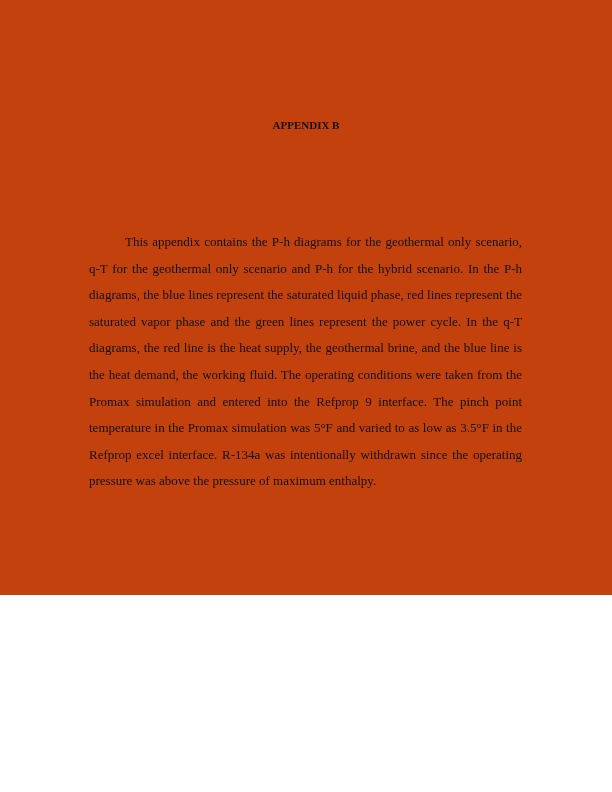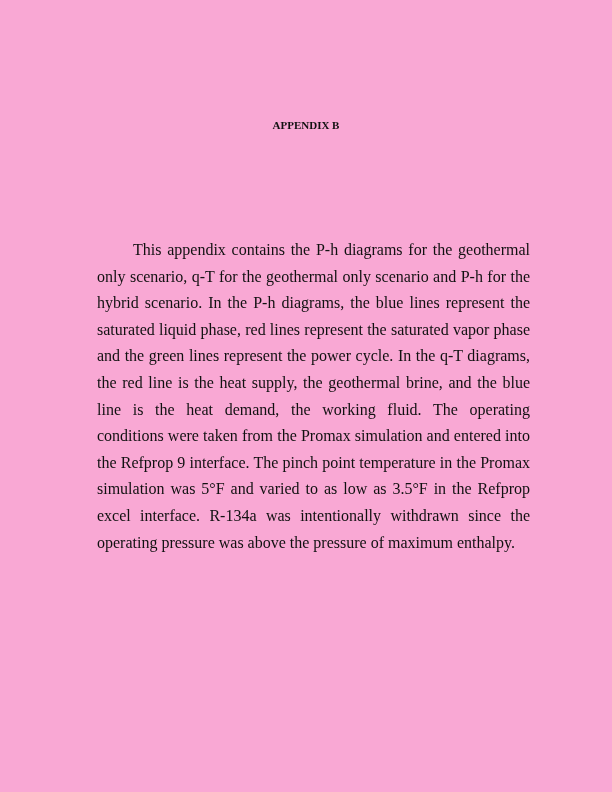--- a/index.html
+++ b/index.html
@@ -13,44 +13,44 @@
       position: relative;
       overflow: hidden;
       font-family: "Liberation Serif", "DejaVu Serif", serif;
       color: #111111;
     }
     .page {
       position: absolute;
       left: 0;
       top: 0;
       width: 612px;
-      height: 792px;
-      background: #f9a8d4;
+      height: 595px;
+      background: #c2410c;
     }
     .heading {
       position: absolute;
       left: 0;
       width: 612px;
       text-align: center;
       font-weight: bold;
       font-size: 11px;
       letter-spacing: 0px;
     }
     #appendix-title { top: 119px; }
     #section-title { top: 177px; }
     .body-text {
       position: absolute;
       left: 89px;
       top: 229px;
       width: 433px;
-      font-size: 16px;
+      font-size: 13px;
       line-height: 26.6px;
       text-align: justify;
       text-indent: 36px;
-      margin: 8px;
+      margin: 0;
     }
   </style>
 </head>
 <body>
 
 <div class="page">
   <div id="appendix-title" class="heading">APPENDIX B</div>
 
 
   <p class="body-text">This appendix contains the P-h diagrams for the geothermal only scenario, q-T for the geothermal only scenario and P-h for the hybrid scenario. In the P-h diagrams, the blue lines represent the saturated liquid phase, red lines represent the saturated vapor phase and the green lines represent the power cycle. In the q-T diagrams, the red line is the heat supply, the geothermal brine, and the blue line is the heat demand, the working fluid. The operating conditions were taken from the Promax simulation and entered into the Refprop 9 interface. The pinch point temperature in the Promax simulation was 5°F and varied to as low as 3.5°F in the Refprop excel interface. R-134a was intentionally withdrawn since the operating pressure was above the pressure of maximum enthalpy.</p>

